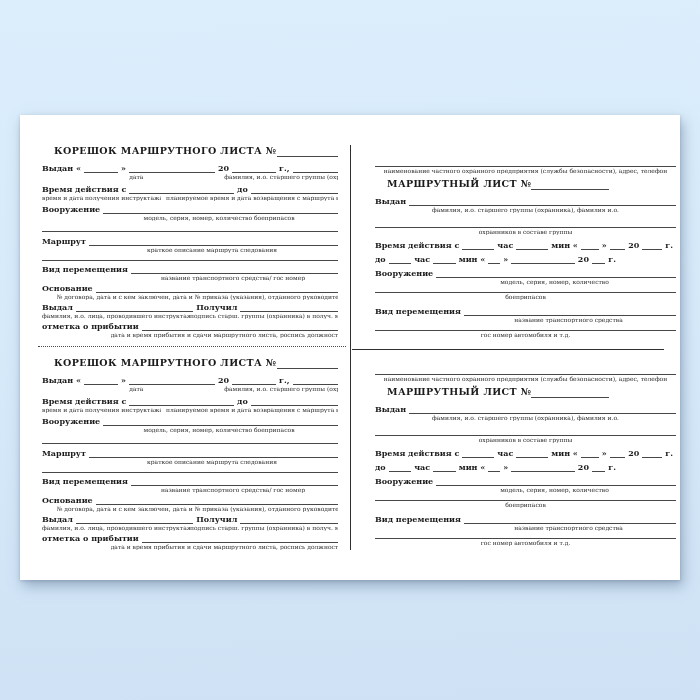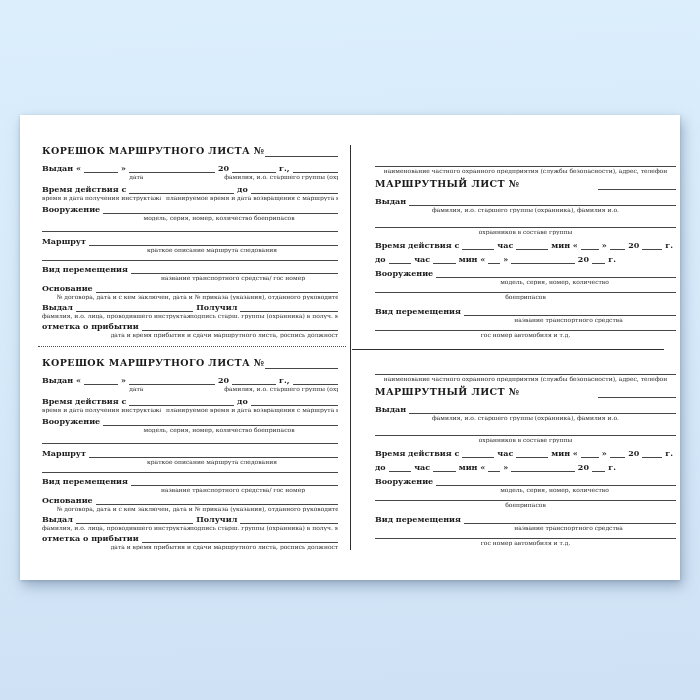--- a/index.html
+++ b/index.html
@@ -17,21 +17,21 @@
   .vline { position:absolute; left:330px; top:30px; height:405px; width:1px; background:#2f2f2f; }
   .perf  { position:absolute; left:18px; right:334px; top:231px; border-top:1px dotted #4a4a4a; height:0; }
   .hdiv  { position:absolute; left:332px; right:16px; top:234px; border-top:1px solid #2f2f2f; height:0; }
 
   .q { position:absolute; width:330px; }
   .q.lft { left:0; padding:0 12px 0 22px; }
   .q.rgt { left:344px; padding:0 18px 0 11px; }
   .q.tl { top:26px; }   .q.bl { top:238px; }
   .q.tr { top:44px; }   .q.br { top:252px; }
 
-  .trow { display:flex; justify-content:space-between; align-items:flex-end; margin-top:4px; }
+  .trow { display:flex; justify-content:flex-start; align-items:flex-end; margin-top:4px;margin-left:12px; }
   .t { font-size:9.5px; font-weight:700; letter-spacing:.4px; line-height:12px; white-space:nowrap; }
   .tblank { width:78px; }
 
   .row { display:flex; align-items:flex-end; white-space:nowrap;
          font-size:8px; font-weight:600; line-height:10px; }
   .lbl { padding:0 3px; }
   .lbl:first-child { padding-left:0; }
   .blank { display:inline-block; height:8px; border-bottom:1px solid #474747; }
   .grow  { flex:1 1 auto; }
   .g12   { flex:1.2 1 auto; }

